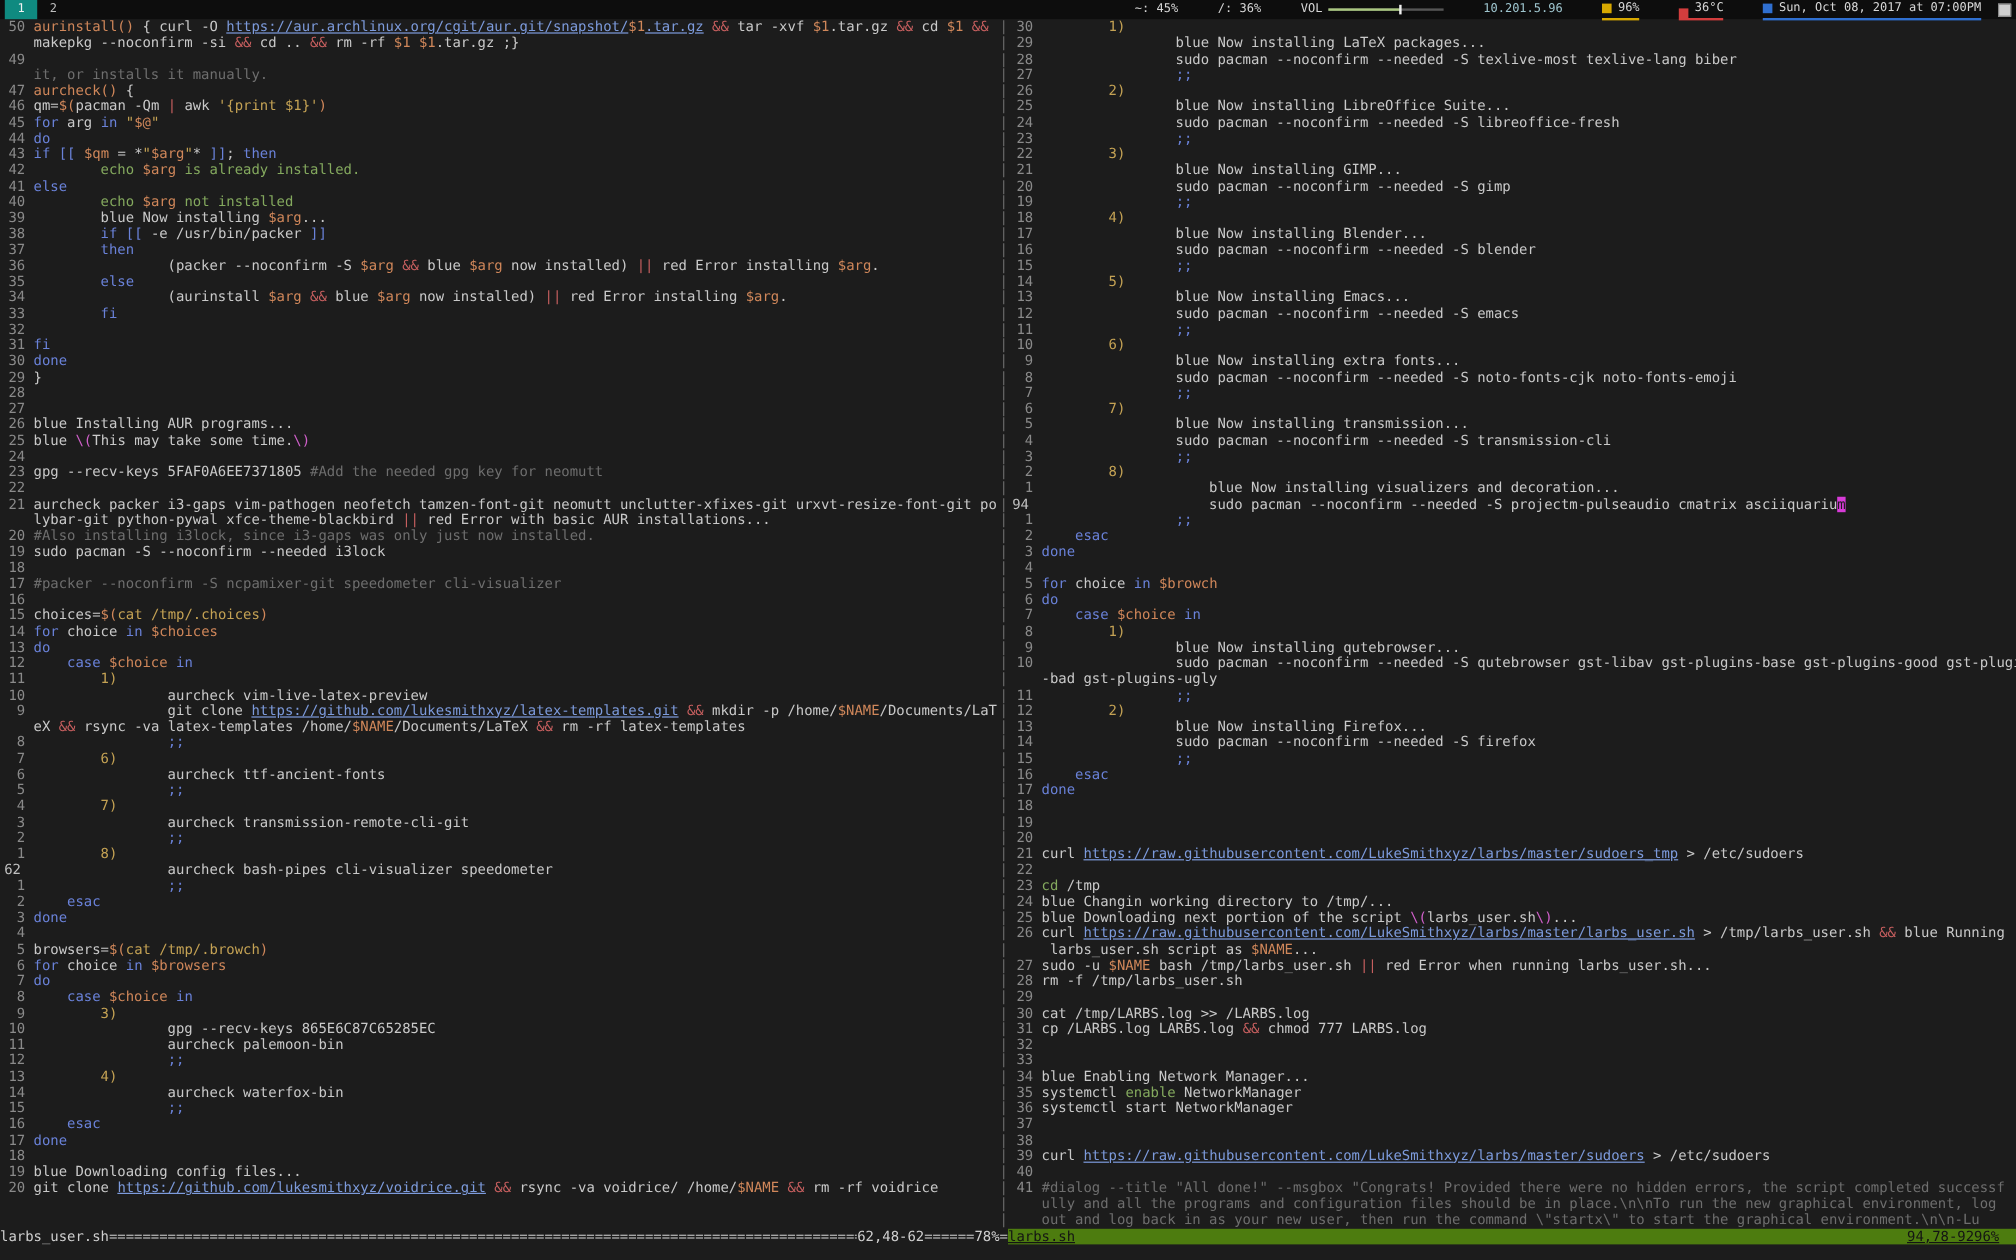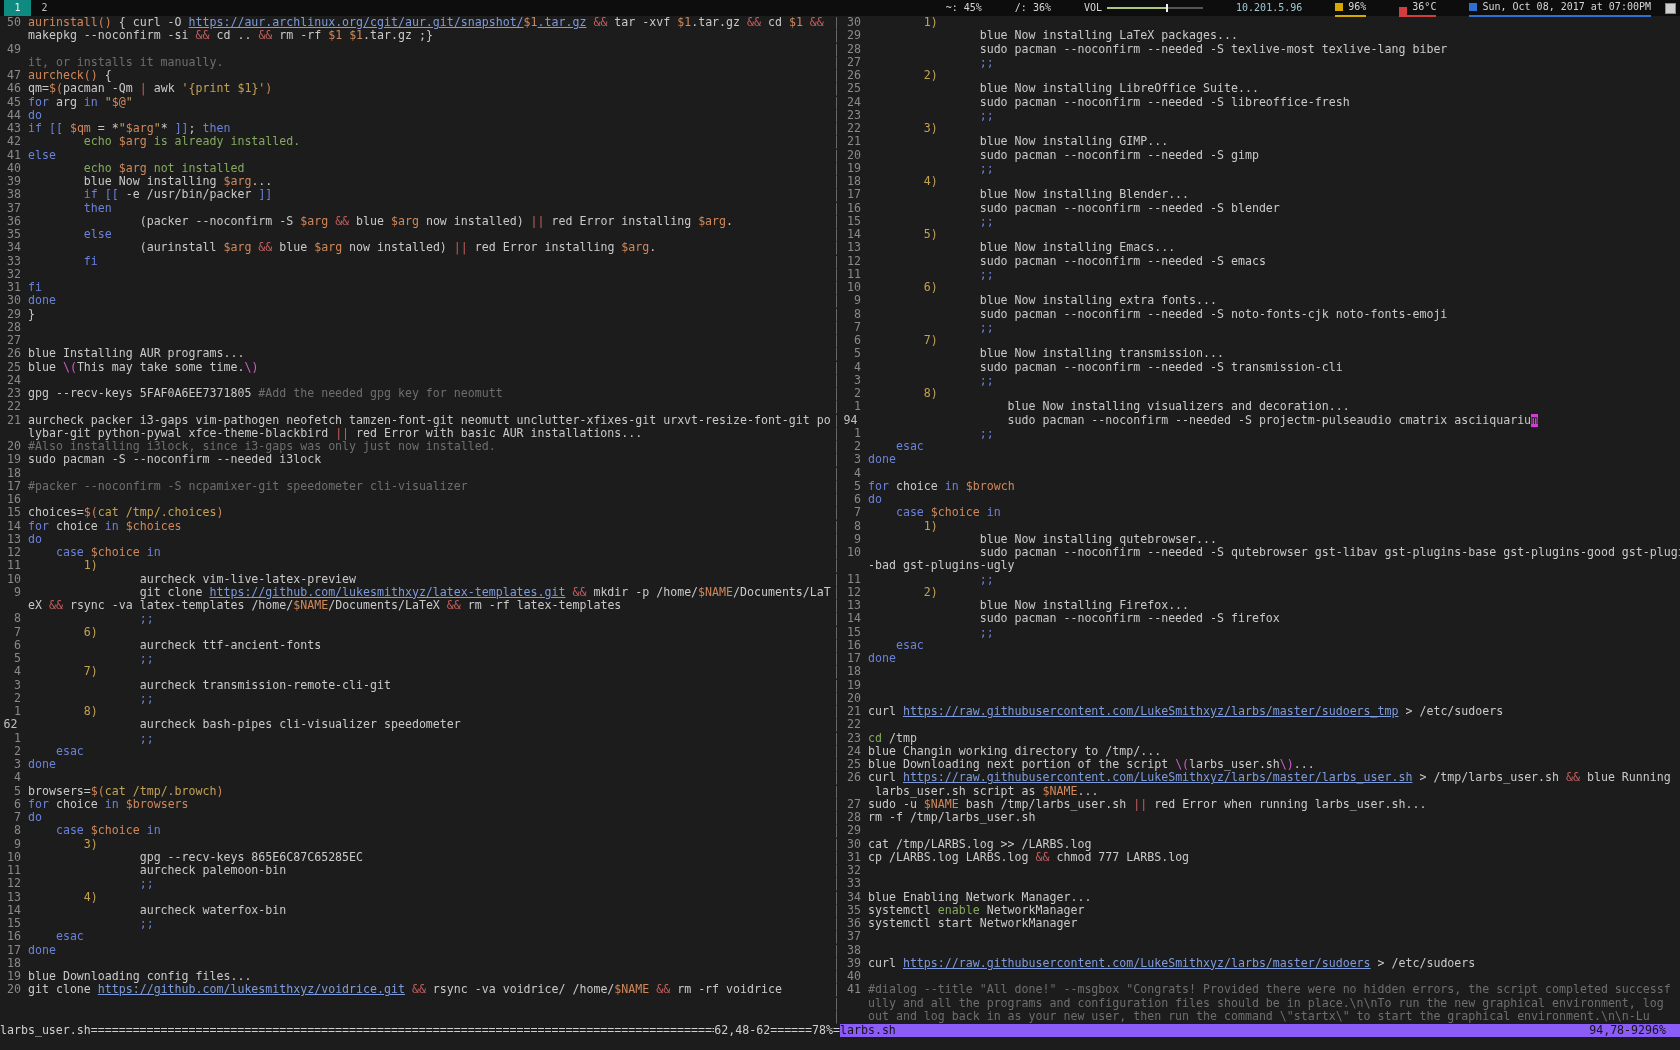--- a/index.html
+++ b/index.html
@@ -48,21 +48,21 @@
   .c-g{color:#84a95e;}
   .c-r{color:#c75f5f;}
   .c-u{color:#7d9bdc;text-decoration:underline;}
   .c-p{color:#cf5fc9;}
   .c-x{background:#d73bd7;color:#1c1c1c;}
 
   
   .statusrow{height:var(--rh);display:flex;white-space:pre;}
   .sl-left{width:840px;display:flex;color:#cfcfcf;overflow:hidden;}
   .sl-left .fill-eq{flex:1;overflow:hidden;white-space:pre;}
-  .sl-right{flex:1;background:#8b5cf6;color:#141414;display:flex;overflow:hidden;padding-right:14px;}
+  .sl-right{flex:1;background:#4d7c0f;color:#141414;display:flex;overflow:hidden;padding-right:14px;text-decoration:underline;}
   .sl-right .sp{flex:1;}
   .sl-right .ruler{}
   .msgrow{height:var(--rh);white-space:pre;color:#cfcfcf;}
 </style>
 </head>
 <body>
 
 <div class="topbar">
   <div class="ws active">
     <span>1</span>

